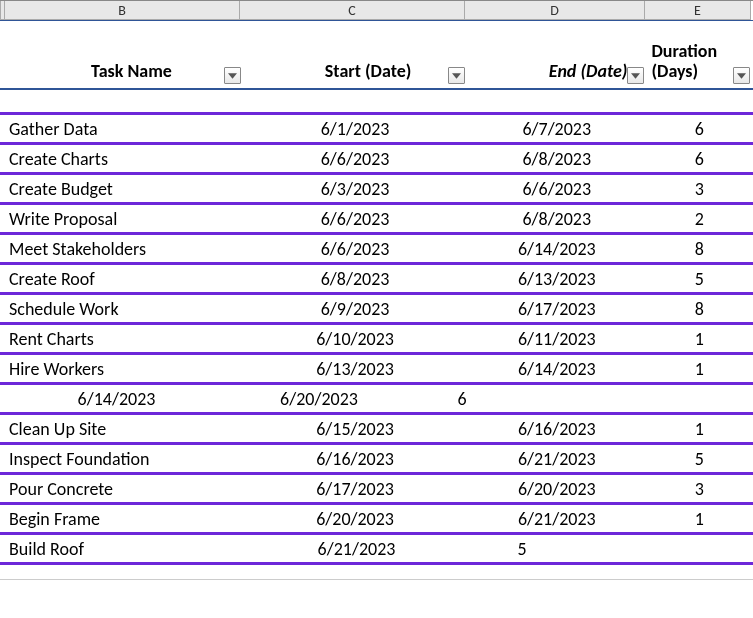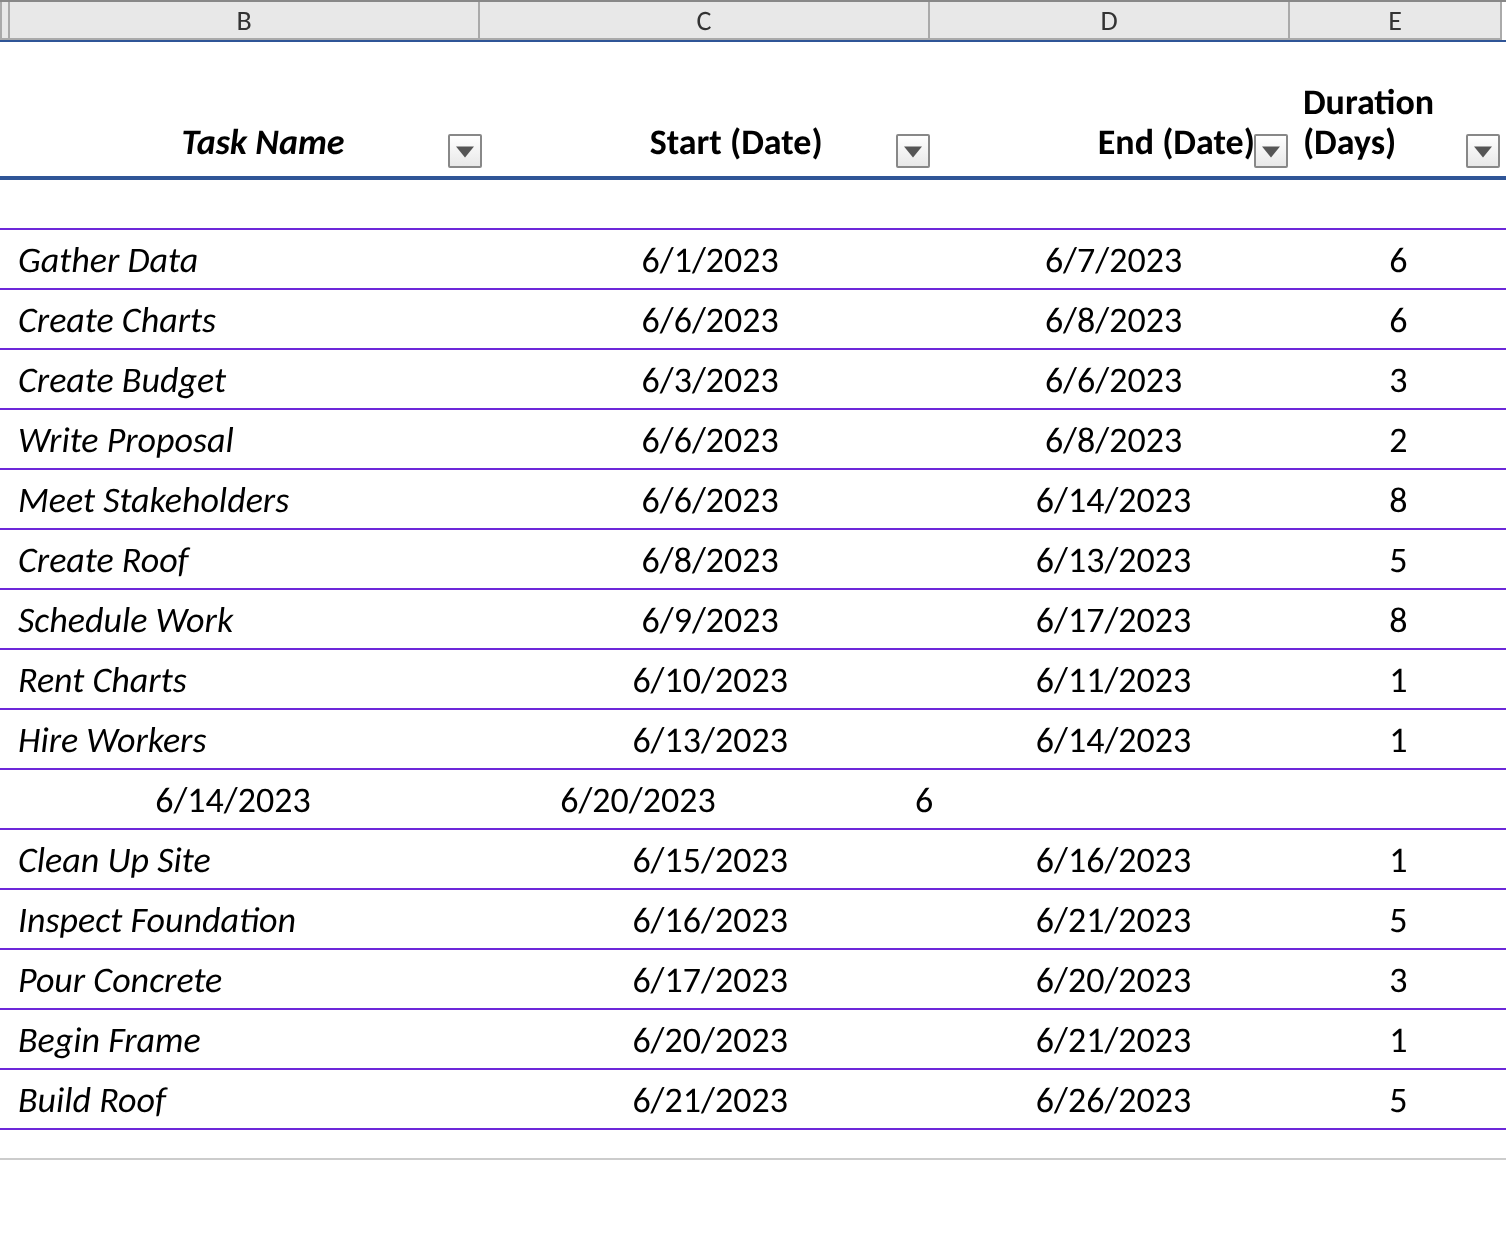--- a/index.html
+++ b/index.html
@@ -36,21 +36,21 @@
   .col-left { width: 5px; border-left: 1px solid #aaa; background:#e8e8e8;}
   .col-B { width: 235px; }
   .col-C { width: 225px; }
   .col-D { width: 180px; }
   .col-E { width: 106px; }
   .grid {
     font-size: 18px;
   }
   .row {
     display: flex;
-    border-bottom: 1px solid #6d28d9;
+    border-bottom: 3px solid #6d28d9;
     height: 30px;
     align-items: center;
   }
   .row.header-row {
     height: 70px;
     border-top: 1px solid #2f5597;
     border-bottom: 2px solid #2f5597;
     align-items: flex-end;
     font-weight: bold;
   }
@@ -61,27 +61,27 @@
     padding: 2px 6px 2px 4px;
     position: relative;
     height: 100%;
     display: flex;
     align-items: center;
   }
   .header-row .cell {
     align-items: flex-end;
     padding-bottom: 6px;
   }
-  .cell-B { width: 240px; justify-content: flex-start; font-style: italic; }
+  .cell-B { width: 240px; justify-content: flex-start; }
   .cell-C { width: 225px; justify-content: center; }
   .cell-D { width: 180px; justify-content: center; }
   .cell-E { width: 106px; justify-content: center; }
   .header-row .cell-B { justify-content: center; padding-left: 20px; }
   .header-row .cell-C { justify-content: center; padding-left: 30px; align-items: flex-end;}
-  .header-row .cell-D { justify-content:flex-end; padding-right: 20px;}
+  .header-row .cell-D { justify-content:flex-end; padding-right: 20px; font-style: italic;}
   .header-row .cell-E { justify-content: center; text-align:center; }
   .header-row .cell-E .hdr-wrap {
     display:flex; flex-direction:column; align-items:flex-start; line-height:1.15;
     width:100%;
   }
   .filter-btn {
     position: absolute;
     right: 3px;
     bottom: 4px;
     width: 17px;
@@ -270,21 +270,20 @@
           <div class="left-edge"></div>
           <div class="cell cell-B">Begin Frame</div>
           <div class="cell cell-C">6/20/2023</div>
           <div class="cell cell-D">6/21/2023</div>
           <div class="cell cell-E">1</div>
         </div>
         <div class="row">
           <div class="left-edge"></div>
           <div class="cell cell-B">Build Roof</div>
           <div class="cell cell-C">6/21/2023</div>
-          <div class="cell cell-D">6/26/2023</div>
           <div class="cell cell-E">5</div>
         </div>
       </div>
 
     <div class="row last-row" style="border-bottom:1px solid #ccc;">
       <div class="left-edge"></div>
     </div>
 
   </div>
 </div>

